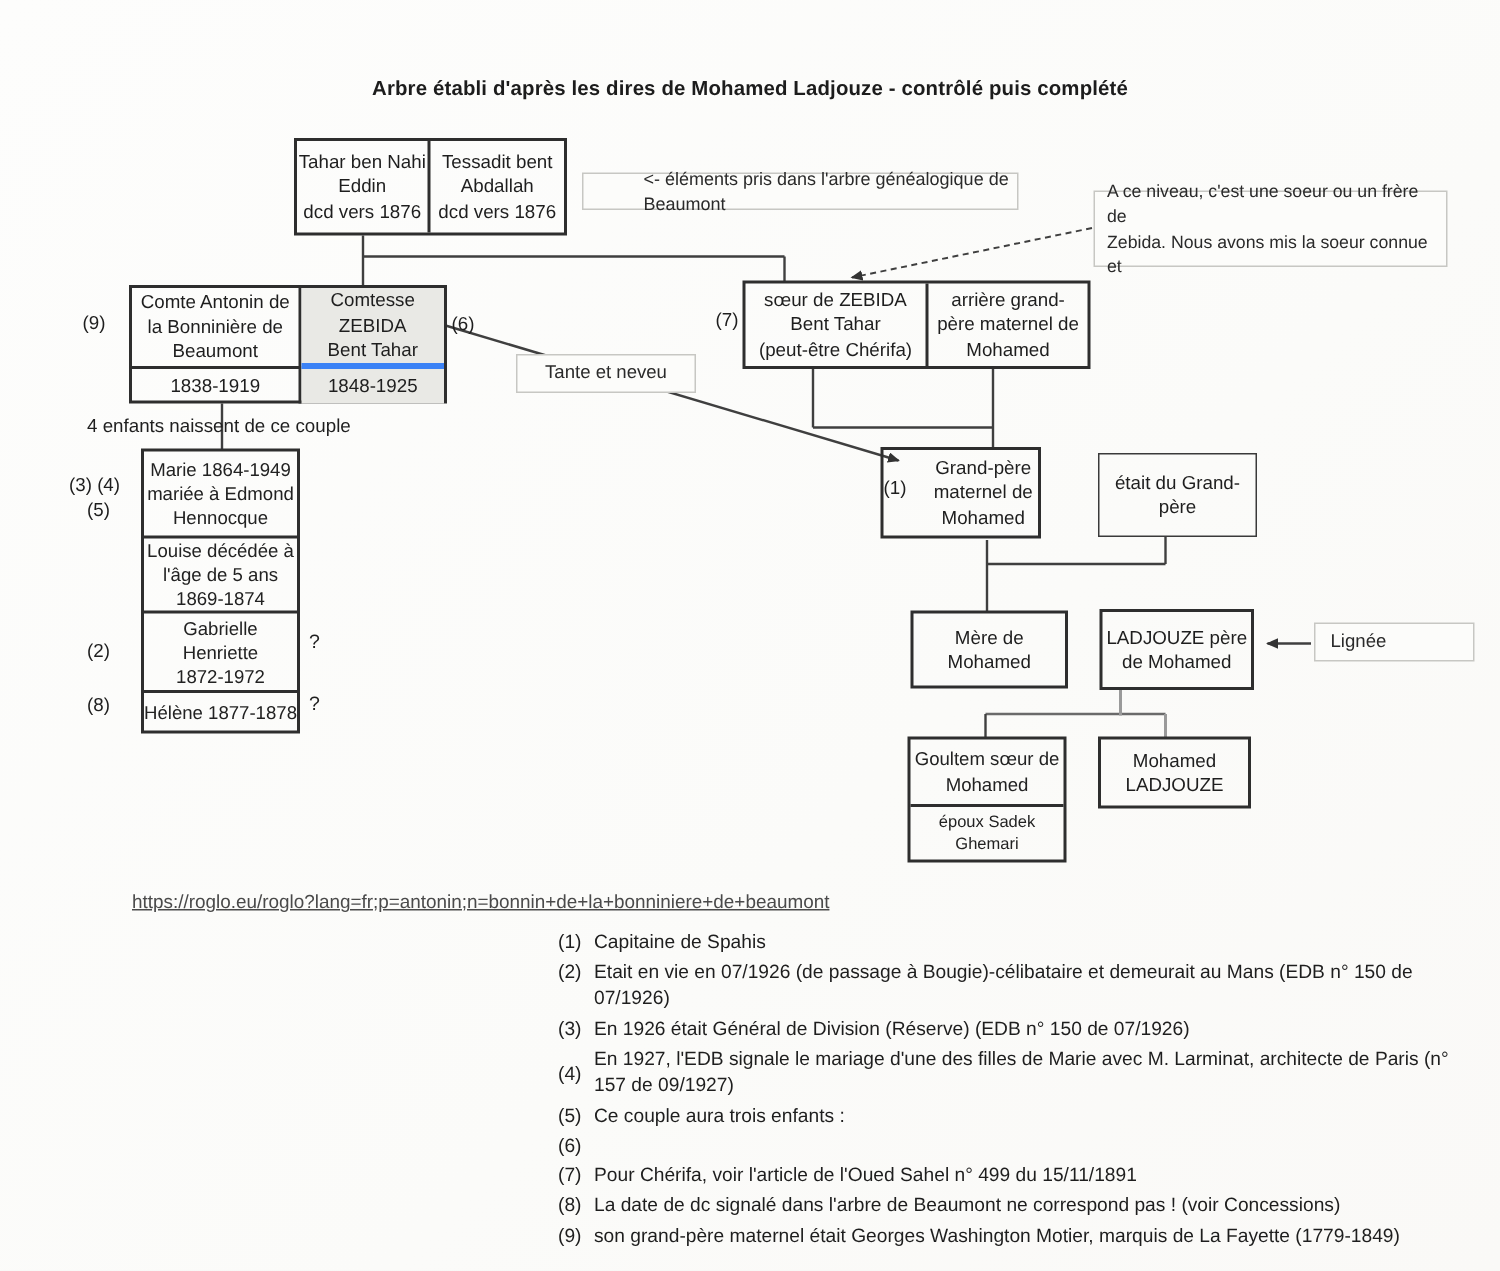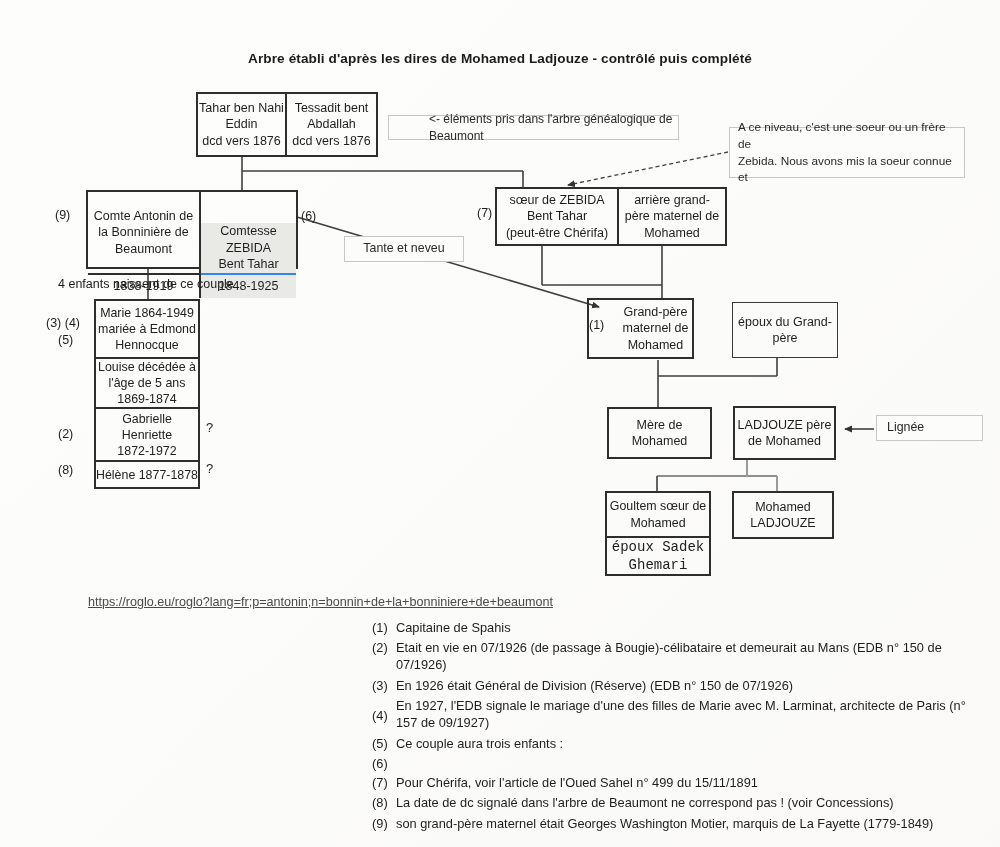--- a/index.html
+++ b/index.html
@@ -112,21 +112,21 @@
   <span>&lt;- éléments pris dans l'arbre généalogique de Beaumont</span>
 </div>
 
 <div class="abs notebox ml" style="left:729px;top:127px;width:236px;height:51px;padding:4px 8px;font-size:11.8px;">A ce niveau, c'est  une soeur ou un frère de
 Zebida. Nous avons mis la soeur connue et</div>
 
 <div class="abs couple" style="left:86px;top:190px;width:212px;height:79px;grid-template-columns:113fr 95fr;grid-template-rows:1fr 23px;">
   <div class="cell ml" style="border-right:2px solid #2e2e2e;border-bottom:2px solid #2e2e2e;">Comte Antonin de
 la Bonninière de
 Beaumont</div>
-  <div class="cell ml shade" style="border-bottom:2px solid #3b82f6;margin-top:31px;">Comtesse
+  <div class="cell ml shade" style="border-bottom:4px solid #3b82f6;">Comtesse
 ZEBIDA
 Bent Tahar</div>
   <div class="cell" style="border-right:2px solid #2e2e2e;">1838-1919</div>
   <div class="cell shade">1848-1925</div>
 </div>
 
 <div class="abs ref" style="left:55px;top:208px;">(9)</div>
 <div class="abs ref" style="left:301px;top:209px;">(6)</div>
 <div class="abs ref" style="left:477px;top:206px;">(7)</div>
 
@@ -159,35 +159,35 @@
   <div class="cell ml">arrière grand-
 père maternel de
 Mohamed</div>
 </div>
 
 <div class="abs notebox" style="left:344px;top:236px;width:120px;height:26px;justify-content:center;font-size:12.4px;">Tante et neveu</div>
 
 <div class="abs node ml" style="left:587px;top:298px;width:107px;height:61px;padding-left:30px;">Grand-père
 maternel de
 Mohamed</div>
-<div class="abs node ml thin-node" style="left:732px;top:302px;width:106px;height:56px;">époux du Grand-
+<div class="abs node ml thin-node" style="left:732px;top:302px;width:106px;height:56px;">était du Grand-
 père</div>
 <div class="abs ref" style="left:589px;top:318px;">(1)</div>
 
 <div class="abs node ml" style="left:607px;top:407px;width:105px;height:52px;">Mère de
 Mohamed</div>
 <div class="abs node ml" style="left:733px;top:406px;width:103px;height:54px;">LADJOUZE père
 de Mohamed</div>
 
 <div class="abs notebox" style="left:876px;top:415px;width:107px;height:26px;padding-left:10px;font-size:12.4px;">Lignée</div>
 
 <div class="abs" style="left:605px;top:491px;width:106px;border:2px solid #2e2e2e;">
   <div class="ml" style="border-bottom:2px solid #2e2e2e;min-height:43px;display:flex;align-items:center;justify-content:center;text-align:center;font-size:12.4px;line-height:1.3;">Goultem sœur de
 Mohamed</div>
-  <div class="ml" style="min-height:35px;display:flex;align-items:center;justify-content:center;text-align:center;font-size:14px;line-height:1.3;font-family:Liberation Mono, monospace;">époux Sadek
+  <div class="ml" style="min-height:35px;display:flex;align-items:center;justify-content:center;text-align:center;font-size:11px;line-height:1.3;">époux Sadek
 Ghemari</div>
 </div>
 <div class="abs node ml" style="left:732px;top:491px;width:102px;height:48px;">Mohamed
 LADJOUZE</div>
 
 <div class="abs url" style="left:88px;top:592px;">
   <a>https://roglo.eu/roglo?lang=fr;p=antonin;n=bonnin+de+la+bonniniere+de+beaumont</a>
 </div>
 
 <div class="abs footnotes">

